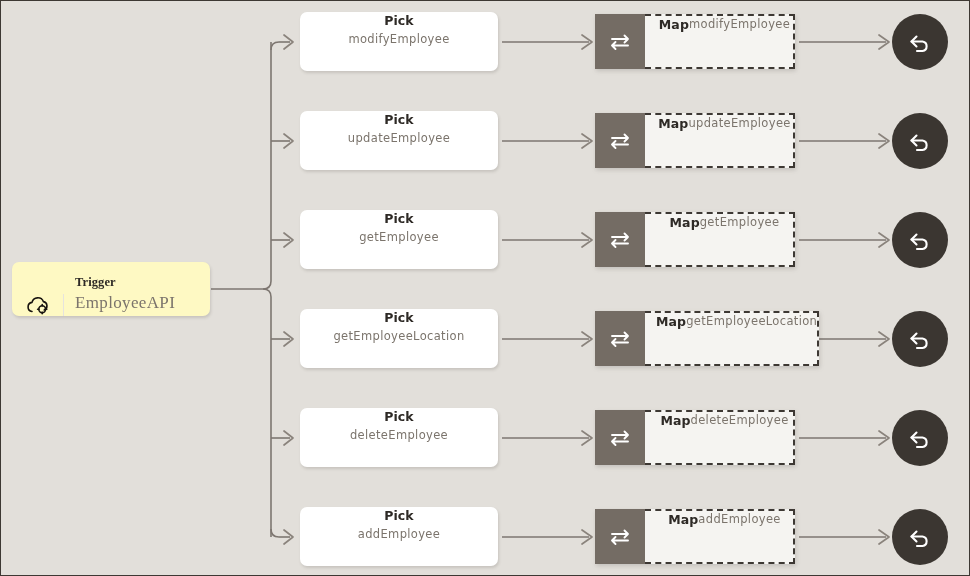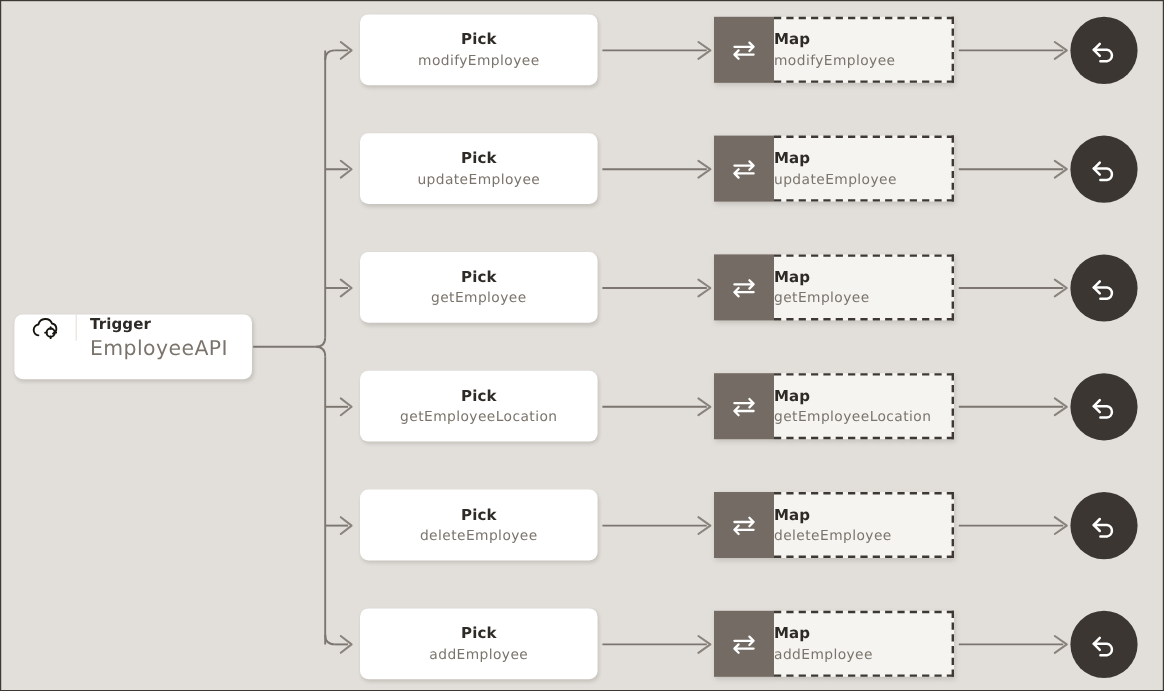--- a/index.html
+++ b/index.html
@@ -30,26 +30,27 @@
     pointer-events: none;
   }
 
   
   .trigger-node {
     position: absolute;
     left: 11px;
     top: 261px;
     width: 198px;
     height: 54px;
-    background: #ffffff;
+    background: #fef9c3;
     border-radius: 7px;
     box-shadow: 1px 2px 3px rgba(60,54,48,0.16);
     display: flex;
-    align-items: flex-start;
+    align-items: flex-end;
     overflow: hidden;
+    font-family: Liberation Serif, serif;
   }
   .trigger-icon-box {
     width: 51px;
     display: flex;
     align-items: center;
     justify-content: center;
     border-right: 1px solid #e6e3de;
     flex: 0 0 auto;
   }
   .trigger-body {
@@ -78,21 +79,21 @@
     position: absolute;
     left: 299px;
     width: 198px;
     height: 59px;
     background: #ffffff;
     border-radius: 7px;
     box-shadow: 1px 2px 3px rgba(60,54,48,0.16);
     display: flex;
     flex-direction: column;
     align-items: center;
-    justify-content: center;
+    justify-content: flex-start;
   }
   .pick-title {
     font-size: 12.5px;
     font-weight: bold;
     color: #2e2a26;
     line-height: 1.5;
     letter-spacing: 0.1px;
   }
   .pick-sub {
     font-size: 11.5px;
@@ -119,22 +120,23 @@
     align-items: center;
     justify-content: center;
   }
   .map-body {
     flex: 1 1 auto;
     background: #f5f4f1;
     border: 2px dashed #3d3833;
     border-left: none;
     box-sizing: border-box;
     display: flex;
-    flex-direction: column;
-    justify-content: center;
+    flex-direction: row;
+    justify-content: center;
+    padding-left: 11px;
   }
   .map-title {
     font-size: 12.5px;
     font-weight: bold;
     color: #2e2a26;
     line-height: 1.45;
     letter-spacing: 0.1px;
   }
   .map-sub {
     font-size: 11.5px;

